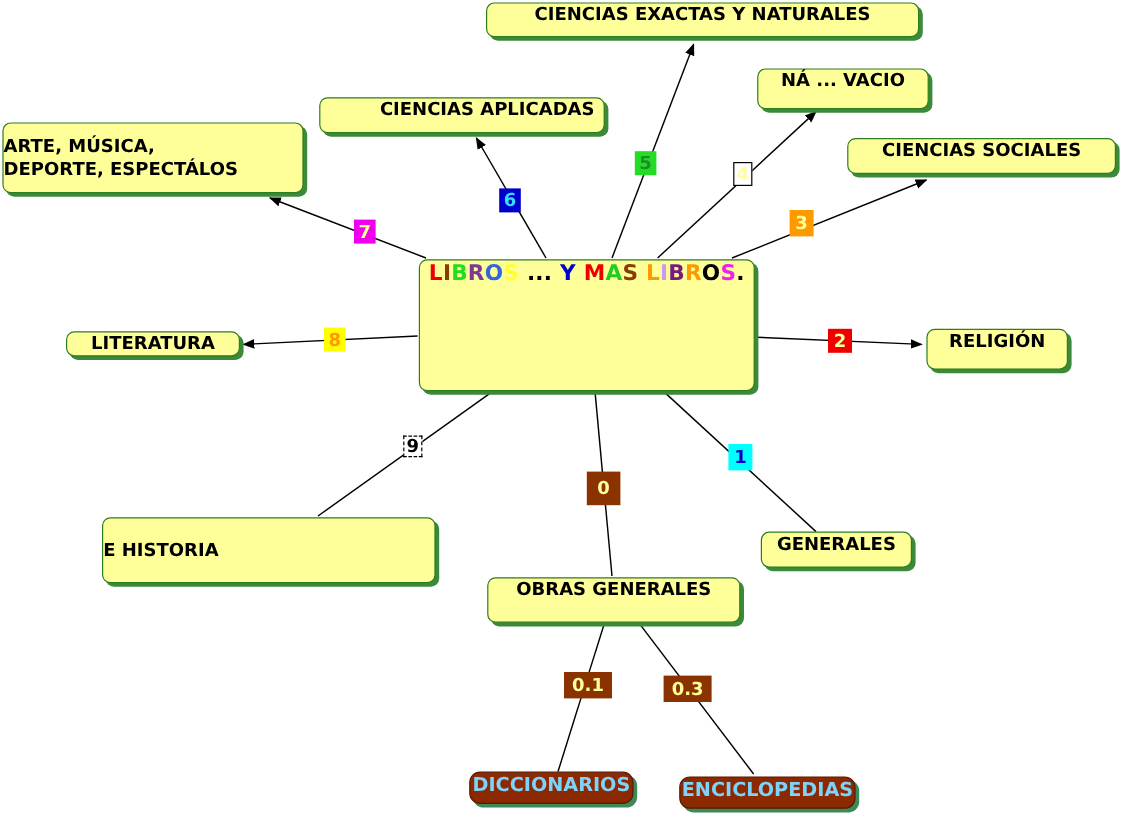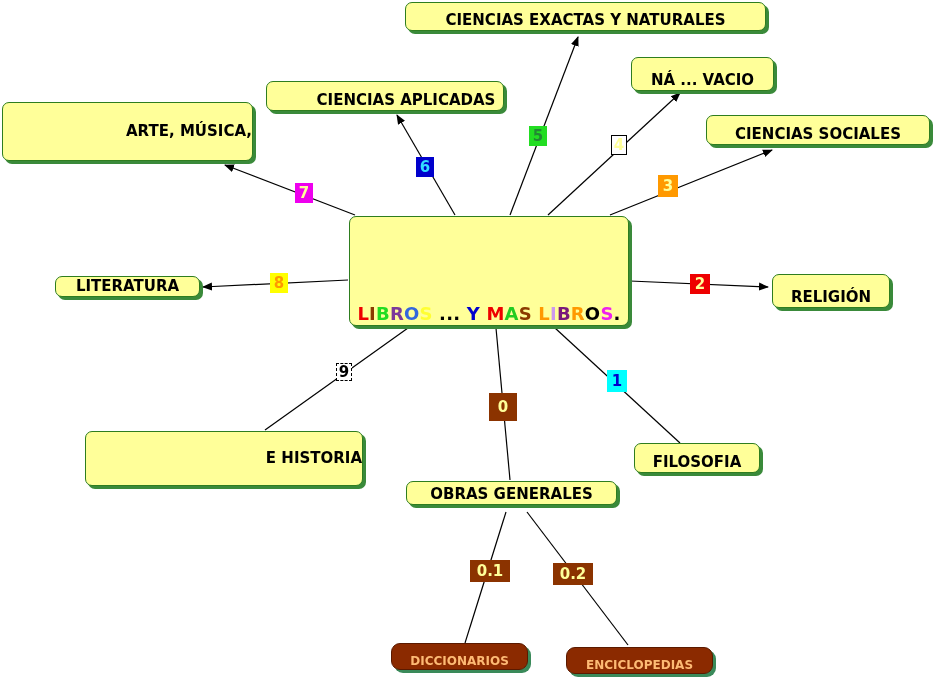--- a/index.html
+++ b/index.html
@@ -1,21 +1,21 @@
 <!DOCTYPE html>
 <html><head>
 <meta charset="utf-8">
 <style>
   html,body{margin:0;padding:0;background:#ffffff;}
   body{width:935px;height:679px;position:relative;overflow:hidden;font-family:"DejaVu Sans","Liberation Sans",sans-serif;}
   #edges{position:absolute;left:0;top:0;width:935px;height:679px;}
   .node{position:absolute;box-sizing:border-box;background:#ffff99;border:1px solid #2e7d1f;border-radius:7px;
-        box-shadow:3px 3px 0 #3a8a3a;display:flex;align-items:flex-end;justify-content:center;text-align:center;
+        box-shadow:3px 3px 0 #3a8a3a;display:flex;align-items:flex-start;justify-content:center;text-align:center;
         font-weight:bold;font-size:15px;color:#000;line-height:1.25;}
-  .node.brown{background:#8b2a00;color:#fdba74;font-size:12px;border-color:#5a1a00;border-radius:9px;box-shadow:3px 3px 0 #3a8a5a;}
+  .node.brown{background:#8b2a00;color:#7dd3fc;font-size:16px;border-color:#5a1a00;border-radius:9px;box-shadow:3px 3px 0 #3a8a5a;}
   .center{font-size:18px;letter-spacing:0.2px;}
   .badge{position:absolute;box-sizing:border-box;display:flex;align-items:center;justify-content:center;
          font-weight:bold;font-size:15px;}
   .badge .sh{position:absolute;left:4px;top:4px;right:-4px;bottom:-4px;z-index:-1;}
   .badge span{position:relative;}
 </style>
 </head>
 <body>
 
 <svg id="edges" xmlns="http://www.w3.org/2000/svg">
@@ -47,39 +47,40 @@
   <span>NÁ ... VACIO</span>
 </div>
 <div class="node" style="left:266px;top:81px;width:238px;height:30px;padding-left:42px;">
   <span>CIENCIAS APLICADAS</span>
 </div>
 <div class="node" style="left:706px;top:115px;width:224px;height:30px;">
   <span>CIENCIAS SOCIALES</span>
 </div>
 <div class="node" style="left:2px;top:102px;width:251px;height:59px;flex-direction:column;">
   <span>ARTE, MÚSICA,</span>
+  <span>DEPORTE, ESPECTÁLOS</span>
 </div>
 
 <div class="node center" style="left:349px;top:216px;width:280px;height:110px;">
   <span id="center-title"><span style="color: rgb(238, 0, 0); white-space: pre;">L</span><span style="color: rgb(139, 58, 0); white-space: pre;">I</span><span style="color: rgb(34, 221, 34); white-space: pre;">B</span><span style="color: rgb(123, 58, 154); white-space: pre;">R</span><span style="color: rgb(51, 102, 221); white-space: pre;">O</span><span style="color: rgb(255, 255, 51); white-space: pre;">S</span><span style="color: rgb(0, 0, 0); white-space: pre;"> ... </span><span style="color: rgb(0, 0, 204); white-space: pre;">Y</span><span style="color: rgb(0, 0, 0); white-space: pre;"> </span><span style="color: rgb(238, 0, 0); white-space: pre;">M</span><span style="color: rgb(34, 204, 34); white-space: pre;">A</span><span style="color: rgb(139, 58, 0); white-space: pre;">S</span><span style="color: rgb(0, 0, 0); white-space: pre;"> </span><span style="color: rgb(255, 153, 0); white-space: pre;">L</span><span style="color: rgb(204, 153, 238); white-space: pre;">I</span><span style="color: rgb(123, 26, 123); white-space: pre;">B</span><span style="color: rgb(255, 153, 0); white-space: pre;">R</span><span style="color: rgb(0, 0, 0); white-space: pre;">O</span><span style="color: rgb(238, 34, 238); white-space: pre;">S</span><span style="color: rgb(0, 0, 0); white-space: pre;">.</span></span>
 </div>
 
 <div class="node" style="left:55px;top:276px;width:145px;height:21px;">
   <span>LITERATURA</span>
 </div>
 <div class="node" style="left:772px;top:274px;width:118px;height:34px;">
   <span>RELIGIÓN</span>
 </div>
 <div class="node" style="left:85px;top:431px;width:278px;height:55px;flex-direction:column;">
   <span>E HISTORIA</span>
 </div>
 <div class="node" style="left:634px;top:443px;width:126px;height:30px;">
-  <span>FILOSOFIA</span>
+  <span>GENERALES</span>
 </div>
-<div class="node" style="left:406px;top:481px;width:211px;height:24px;">
+<div class="node" style="left:406px;top:481px;width:211px;height:38px;">
   <span>OBRAS GENERALES</span>
 </div>
 <div class="node brown" style="left:391px;top:643px;width:137px;height:27px;">
   <span>DICCIONARIOS</span>
 </div>
 <div class="node brown" style="left:566px;top:647px;width:147px;height:27px;">
   <span>ENCICLOPEDIAS</span>
 </div>
 
 <div class="badge" style="left: 489px; top: 393px; width: 28px; height: 28px; background: rgb(139, 51, 0); color: rgb(255, 255, 153);">
@@ -121,14 +122,14 @@
 <div class="badge" style="left: 336px; top: 363px; width: 16px; height: 18px; border: 1.5px dashed rgb(0, 0, 0); background: rgb(255, 255, 255); color: rgb(0, 0, 0);">
     <div class="sh" style="background: rgb(232, 238, 242);"></div>
     <span>9</span>
   </div>
 <div class="badge" style="left: 470px; top: 560px; width: 40px; height: 22px; background: rgb(139, 51, 0); color: rgb(255, 255, 153);">
     <div class="sh" style="background: rgb(153, 136, 0);"></div>
     <span>0.1</span>
   </div>
 <div class="badge" style="left: 553px; top: 563px; width: 40px; height: 22px; background: rgb(139, 51, 0); color: rgb(255, 255, 153);">
     <div class="sh" style="background: rgb(153, 136, 0);"></div>
-    <span>0.2</span>
+    <span>0.3</span>
   </div>
 
 </body></html>

